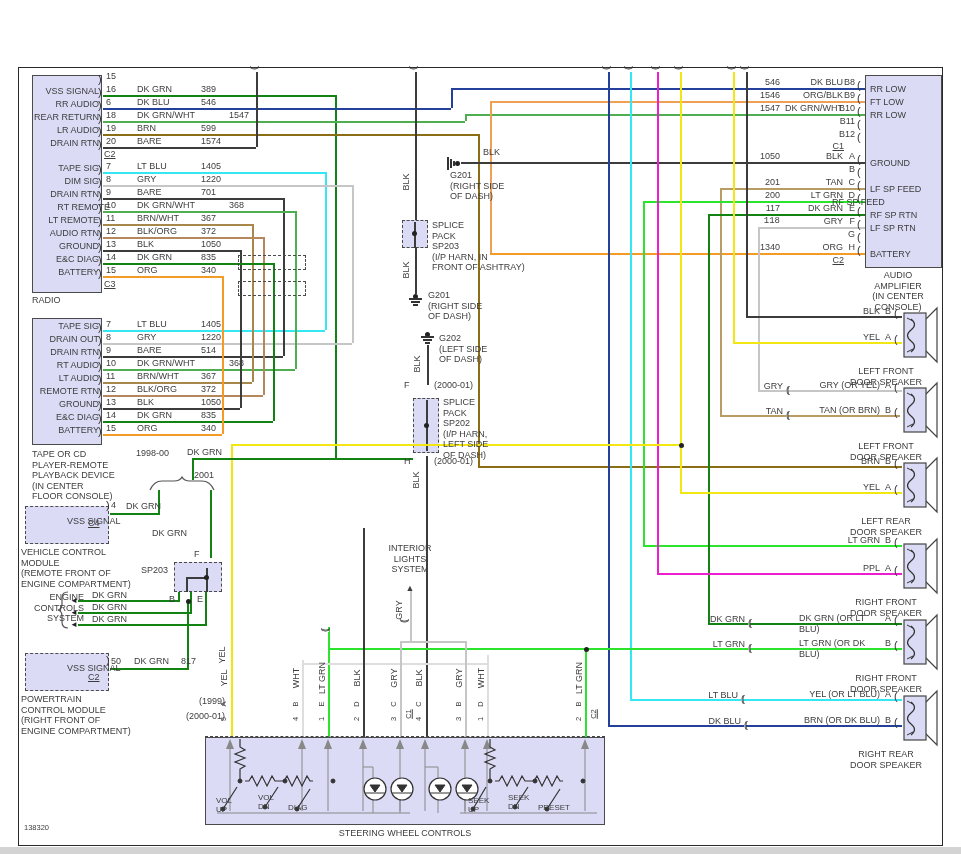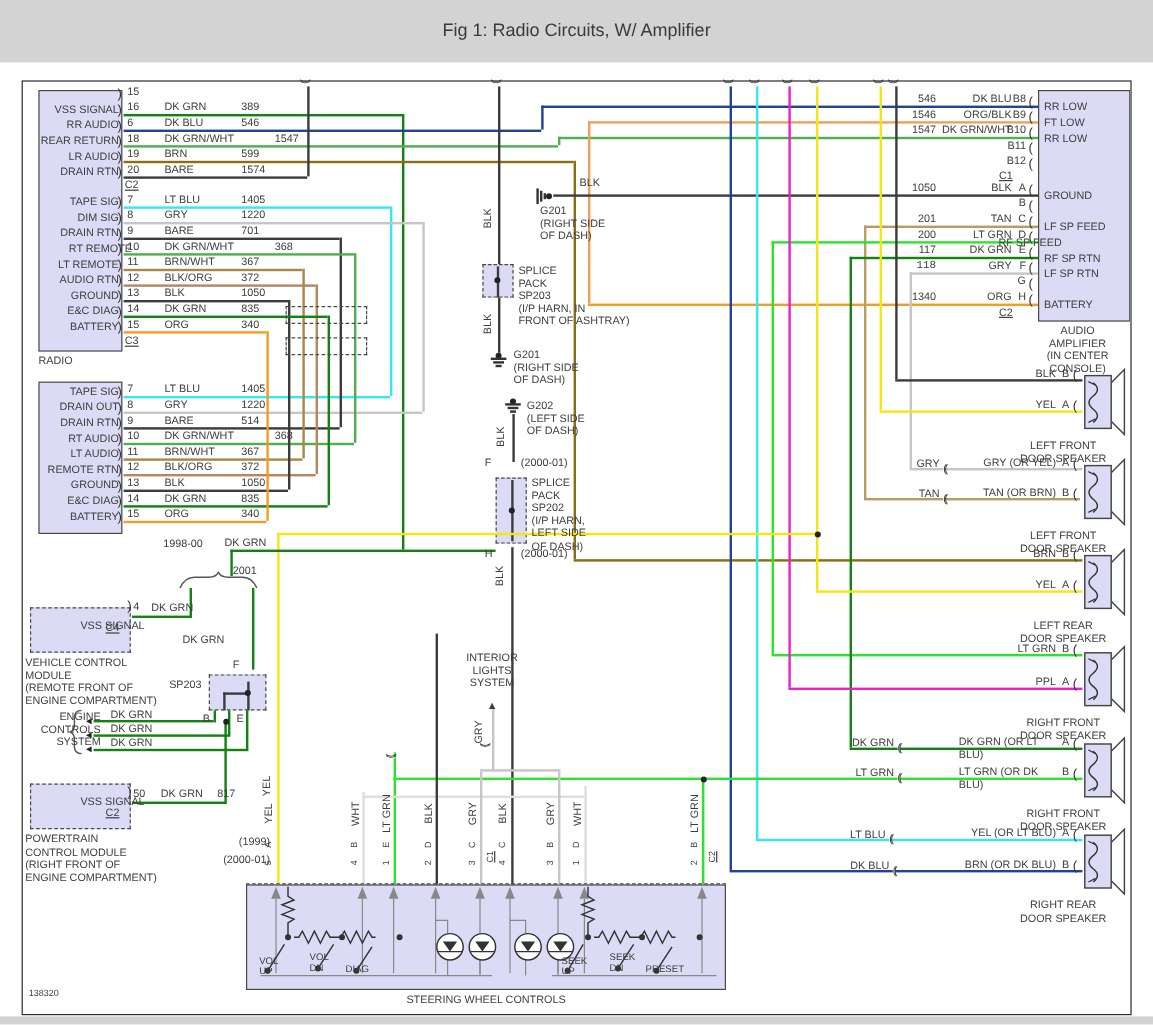--- a/index.html
+++ b/index.html
@@ -28,23 +28,20 @@
   .btn{font-size:8px;line-height:8.5px;white-space:pre-line}
   .arr{font-size:8px;color:#222}
   .dot{position:absolute;width:5px;height:5px;border-radius:50%;background:#222;z-index:4}
   .gbar{position:absolute;background:#333;z-index:4}
   svg{position:absolute;z-index:4}
 </style>
 </head>
 <body>
 
 <div id="stage">
-  <div class="header">
-    <div class="title">Fig 1: Radio Circuits, W/ Amplifier</div>
-  </div>
   <div class="bottombar"></div>
   <div class="frame"></div>
   <div id="diagram" style="position:absolute;left:0;top:0;width:961px;height:854px">
       <div class="block" style="left: 32px; top: 75px; width: 70px; height: 218px;"></div>
       <div class="block" style="left: 32px; top: 318px; width: 70px; height: 127px;"></div>
       <div class="block" style="left: 865px; top: 75px; width: 77px; height: 193px;"></div>
       <div class="block dash" style="left: 25px; top: 506px; width: 84px; height: 38px;"></div>
       <div class="block dash" style="left: 25px; top: 653px; width: 84px; height: 38px;"></div>
       <div class="block dash" style="left: 402px; top: 220px; width: 26px; height: 28px;"></div>
       <div class="block dash" style="left: 413px; top: 398px; width: 26px; height: 55px;"></div>
@@ -554,20 +551,25 @@
       <div class="lbl brk rot" style="left: 404px; top: 622px;">((</div>
       <div class="lbl brk rot sm" style="left: 254px; top: 69px;">((</div>
       <div class="lbl brk rot sm" style="left: 413px; top: 69px;">((</div>
       <div class="lbl brk rot sm" style="left: 606px; top: 69px;">((</div>
       <div class="lbl brk rot sm" style="left: 628px; top: 69px;">((</div>
       <div class="lbl brk rot sm" style="left: 655px; top: 69px;">((</div>
       <div class="lbl brk rot sm" style="left: 678px; top: 69px;">((</div>
       <div class="lbl brk rot sm" style="left: 731px; top: 69px;">((</div>
       <div class="lbl brk rot sm" style="left: 744px; top: 69px;">((</div>
       <div class="lbl" style="left: 32px; top: 295px;">RADIO</div>
+      <div class="lbl cap" style="left: 32px; top: 449px;">TAPE OR CD
+PLAYER-REMOTE
+PLAYBACK DEVICE
+(IN CENTER
+FLOOR CONSOLE)</div>
       <div class="lbl" style="left: 67px; top: 516px;">VSS SIGNAL</div>
       <div class="lbl" style="left: 67px; top: 663px;">VSS SIGNAL</div>
       <div class="lbl bk" style="left: 106px; top: 500px;">)</div>
       <div class="lbl bk" style="left: 106px; top: 655px;">)</div>
       <div class="dot" style="left: 678.5px; top: 442.5px;"></div>
       <div class="dot" style="left: 583.5px; top: 646.5px;"></div>
       <div class="dot" style="left: 185.5px; top: 598.5px;"></div>
       <div class="dot" style="left: 203.5px; top: 574.5px;"></div>
       <div class="dot" style="left: 411.5px; top: 230.5px;"></div>
       <div class="dot" style="left: 423.5px; top: 422.5px;"></div>

